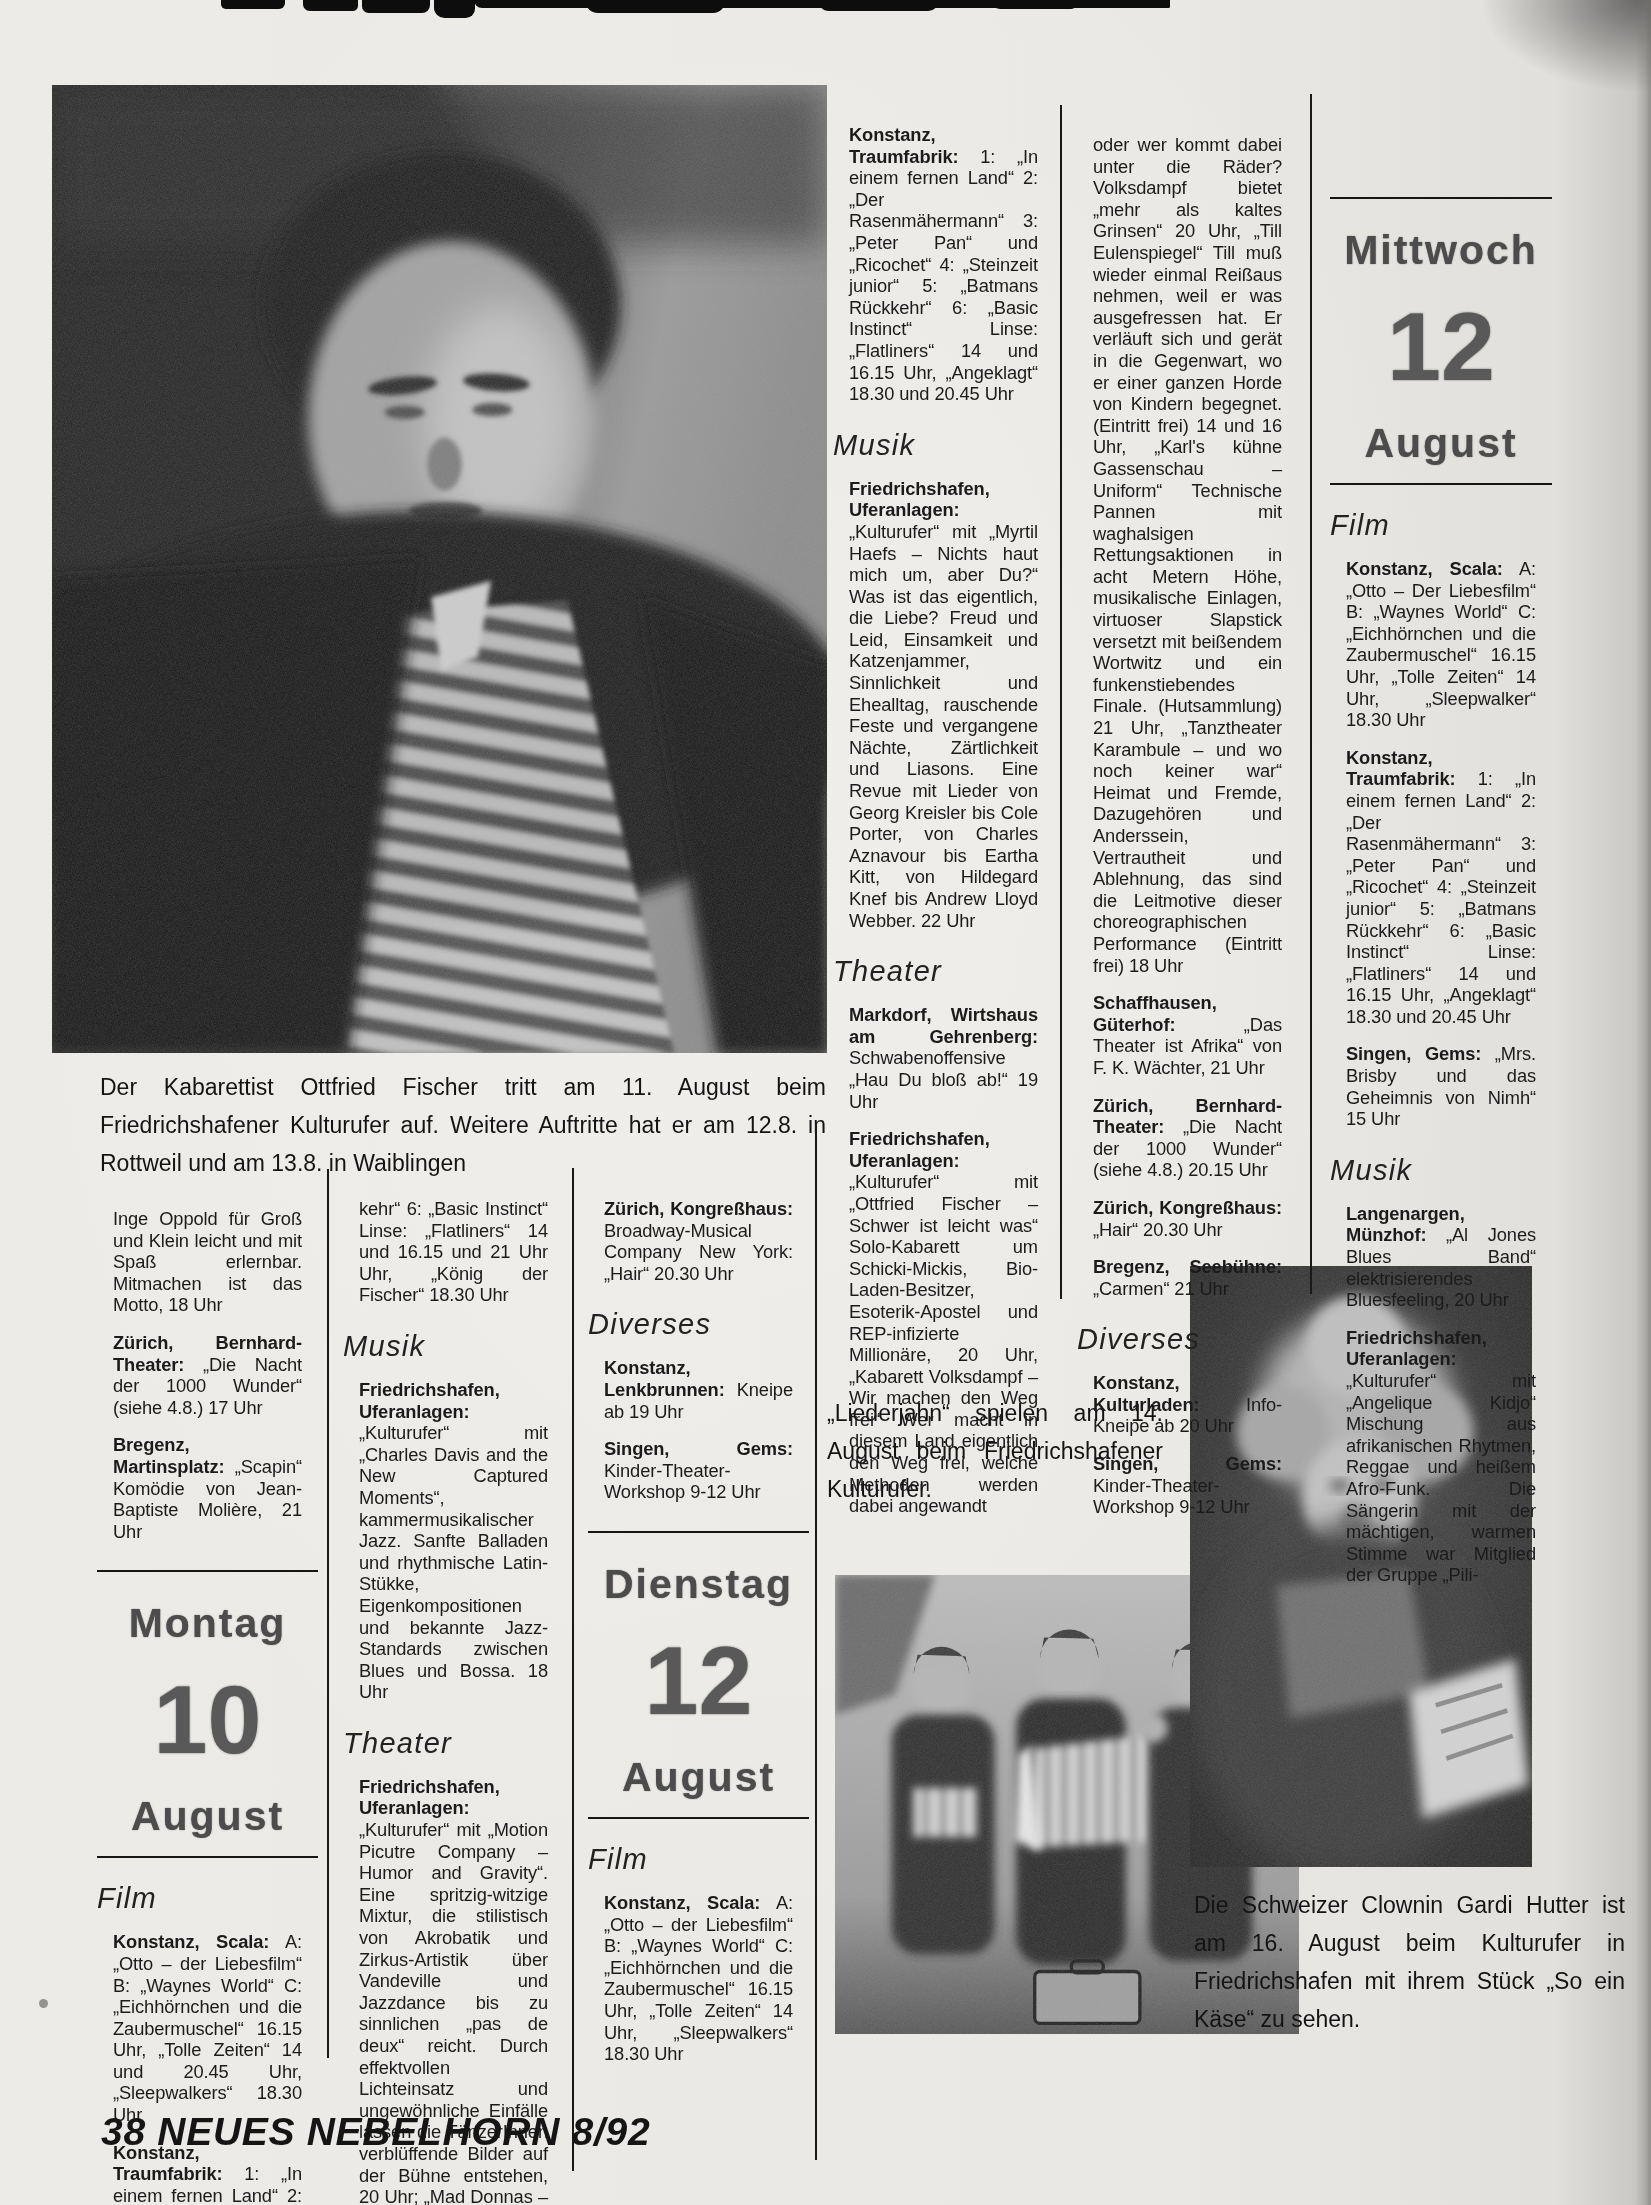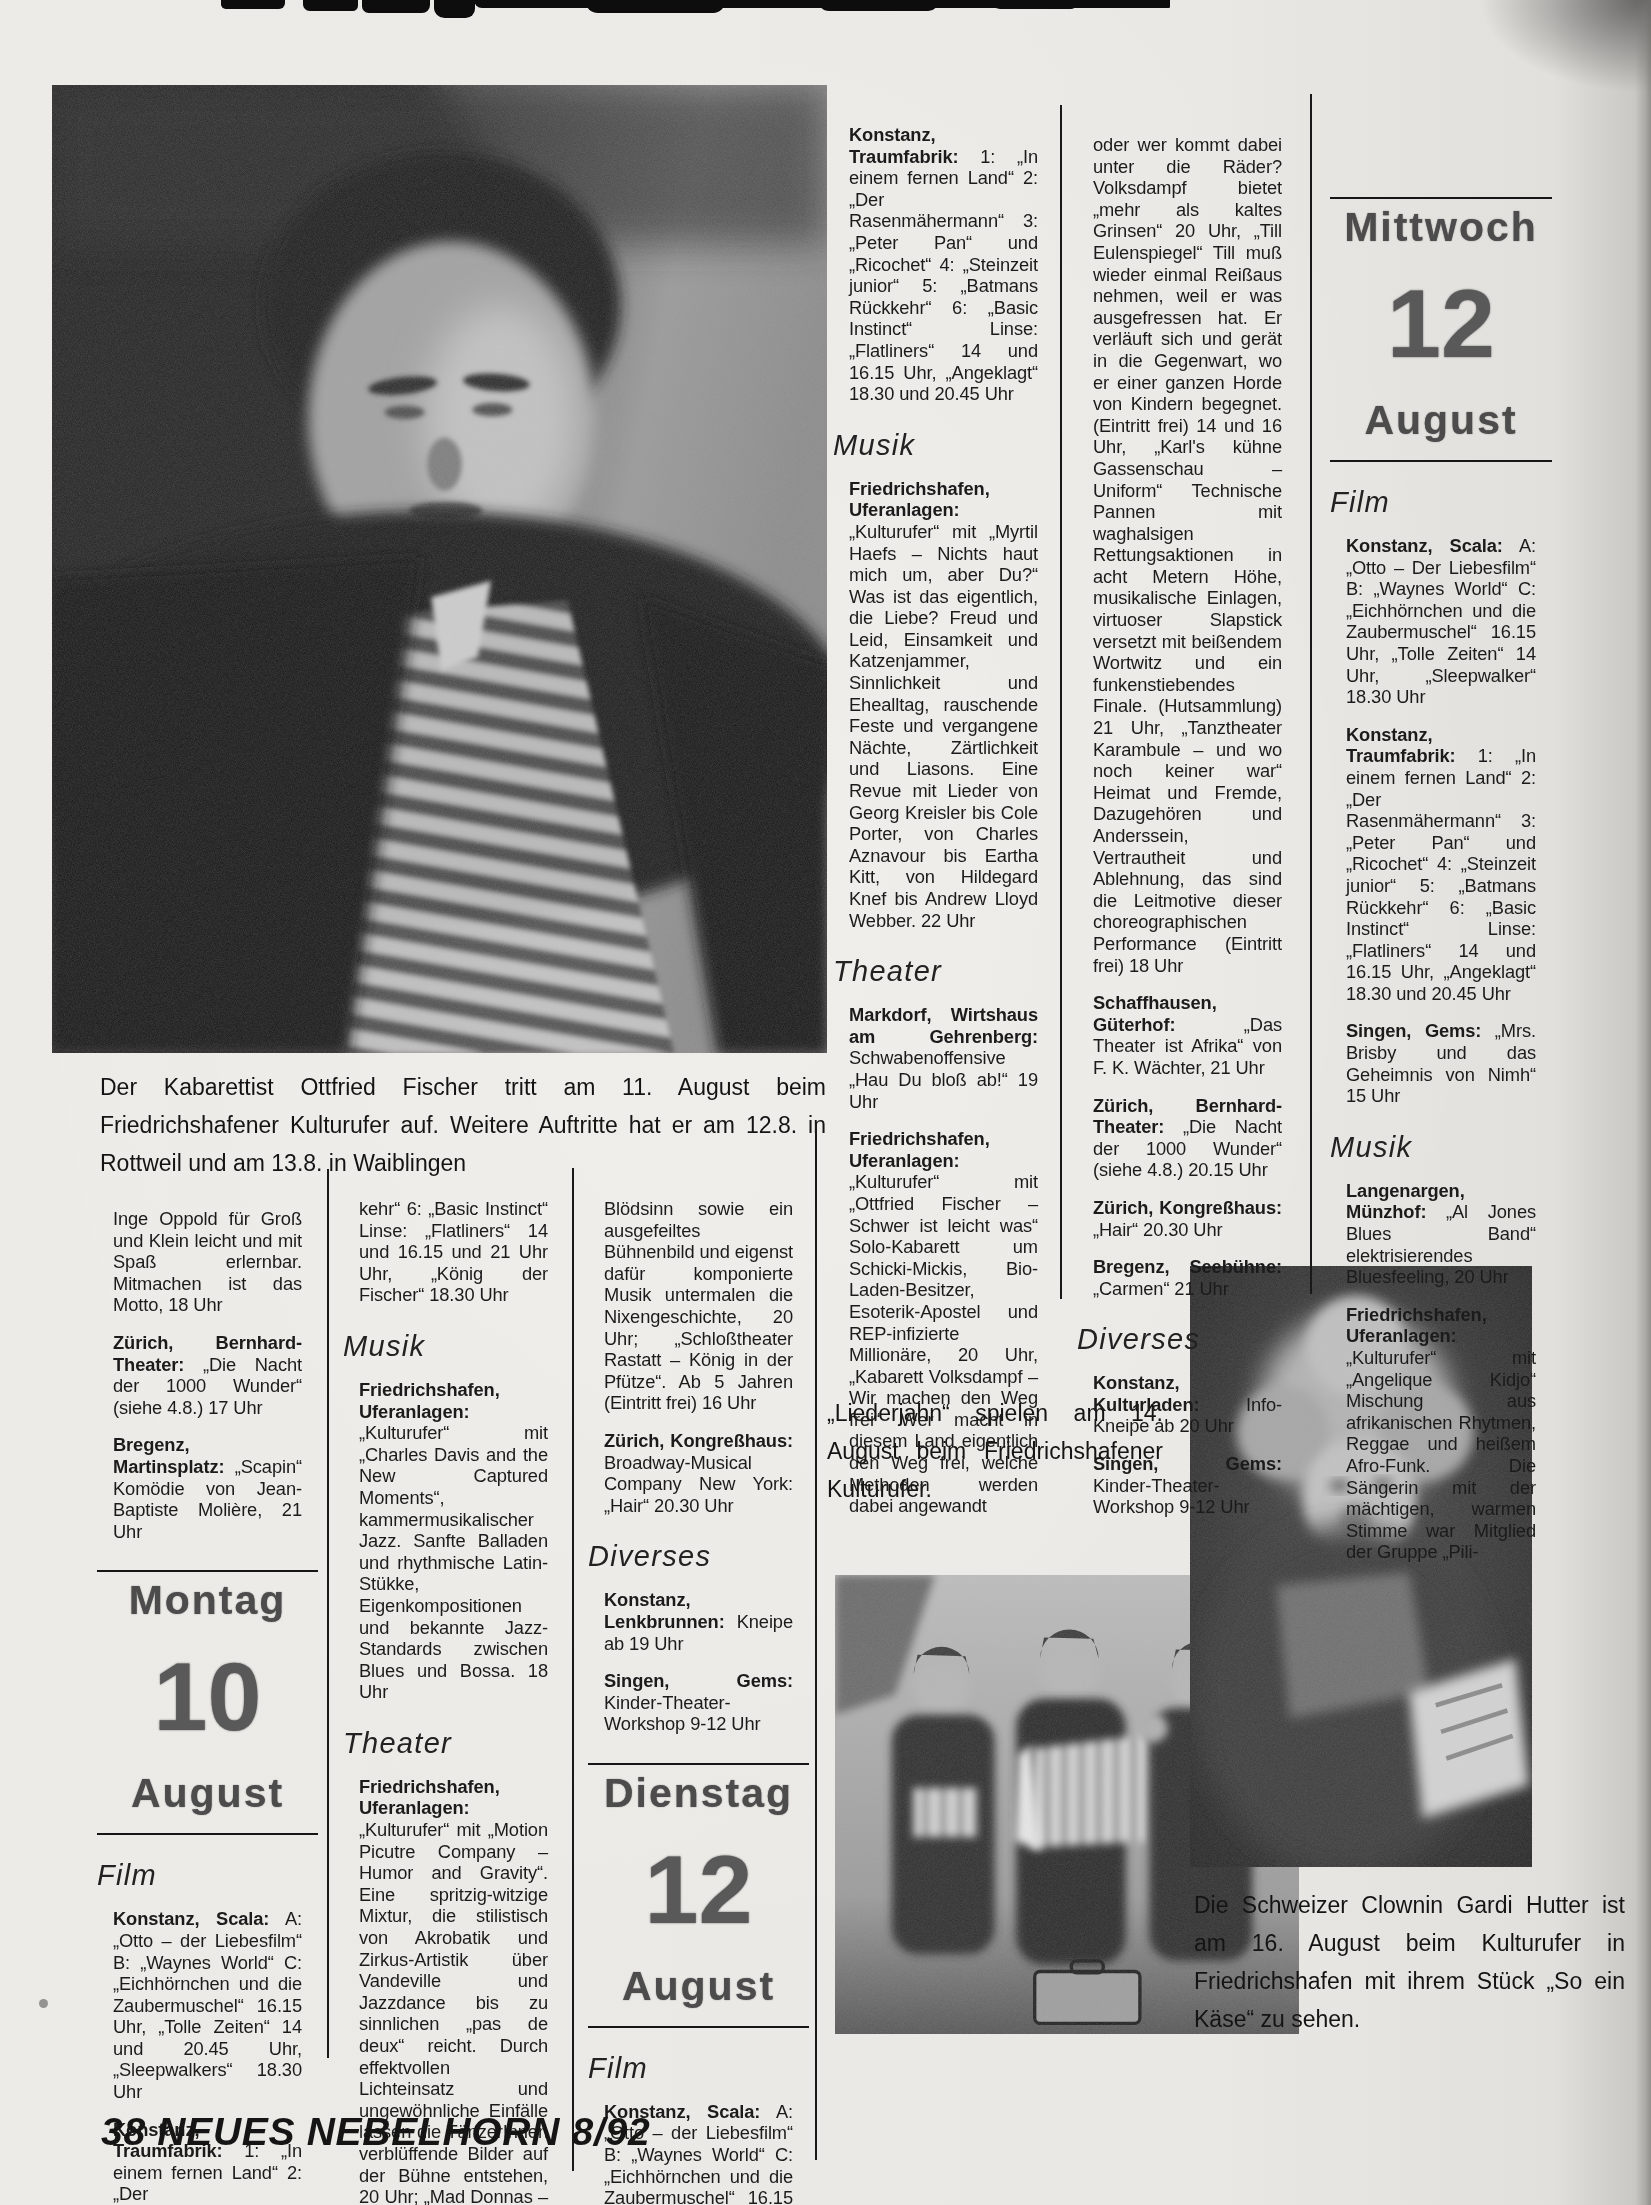--- a/index.html
+++ b/index.html
@@ -19,21 +19,21 @@
   .edge-right { position:absolute; right:0; top:0; width:17.3px; height:100%;
     background:linear-gradient(90deg, rgba(120,118,114,0), rgba(120,118,114,.55)); }
   .speck { position:absolute; border-radius:50%; background:#3c3c3c; }
   
   .column { position:absolute; width:221px; text-align:justify; }
   .entry { margin:16px; font-size:18.3px; line-height:21.6px; letter-spacing:-0.1px; color:#1b1b1b; }
   .entry strong { font-weight:700; }
   .section-heading { font-style:italic; font-weight:400; font-size:29px; letter-spacing:1.3px;
     margin:24px 0 6.7px 0; color:#222; }
   .day-header { border-top:2.7px solid #161616; border-bottom:2.7px solid #161616;
-    text-align:center; margin:28px 0 18.6px 0; padding:5px 0 16px 0; color:#4c4c4c; }
+    text-align:center; margin:28px 0 18.6px 0; padding:28px 0 16px 0; color:#4c4c4c; }
   .day-name,.day-month { font-size:41px; font-weight:700; letter-spacing:2px;
     text-shadow:0 0 1.3px rgba(25,25,25,.55); }
   .day-number { font-size:97px; font-weight:700; line-height:1; margin:24px 0 25px 0;
     color:#595959; text-shadow:0 0 2px rgba(30,30,30,.65); }
   .vdiv { position:absolute; width:2px; background:#191919; }
   
   .photo { position:absolute; overflow:hidden; background:#777; }
   .photo svg { display:block; width:100%; height:100%; }
   .caption { position:absolute; font-size:23px; line-height:38px; text-align:justify; color:#141414; }
   .footer { position:absolute; left:101px; top:2110px; font-size:39px; font-weight:700;
@@ -226,21 +226,20 @@
       <p class="entry"><strong>Konstanz, Traumfabrik:</strong><span> 1: „In einem fernen Land“ 2: „Der Rasenmähermann“ 3: „Peter Pan“ und „Ricochet“ 4: „Steinzeit junior“ 5: „Batmans Rück-</span></p>
     </div>
   <div class="column" style="left:343px;top:1182px;">
       <p class="entry"><span>kehr“ 6: „Basic Instinct“ Linse: „Flatliners“ 14 und 16.15 und 21 Uhr Uhr, „König der Fischer“ 18.30 Uhr</span></p>
       <div class="section-heading">Musik</div>
       <p class="entry"><strong>Friedrichshafen, Uferanlagen:</strong><span> „Kulturufer“ mit „Charles Davis and the New Captured Moments“, kammermusikalischer Jazz. Sanfte Balladen und rhythmische Latin-Stükke, Eigenkompositionen und bekannte Jazz-Standards zwischen Blues und Bossa. 18 Uhr</span></p>
       <div class="section-heading">Theater</div>
       <p class="entry"><strong>Friedrichshafen, Uferanlagen:</strong><span> „Kulturufer“ mit „Motion Picutre Company – Humor and Gravity“. Eine spritzig-witzige Mixtur, die stilistisch von Akrobatik und Zirkus-Artistik über Vandeville und Jazzdance bis zu sinnlichen „pas de deux“ reicht. Durch effektvollen Lichteinsatz und ungewöhnliche Einfälle lassen die TänzerInnen verblüffende Bilder auf der Bühne entstehen, 20 Uhr; „Mad Donnas – Die Supernixen“; Ein dramatisch-lustiges Theaterstück. Tanz, Gesang und Freude am herrlichen</span></p>
     </div>
   <div class="column" style="left:588px;top:1182px;">
-      <p class="entry"><span>Blödsinn sowie ein ausgefeiltes Bühnenbild und eigenst dafür komponierte Musik untermalen die Nixengeschichte, 20 Uhr; „Schloßtheater Rastatt – König in der Pfütze“. Ab 5 Jahren (Eintritt frei) 16 Uhr</span></p>
       <p class="entry"><strong>Zürich, Kongreßhaus:</strong><span> Broadway-Musical Company New York: „Hair“ 20.30 Uhr</span></p>
       <div class="section-heading">Diverses</div>
       <p class="entry"><strong>Konstanz, Lenkbrunnen:</strong><span> Kneipe ab 19 Uhr</span></p>
       <p class="entry"><strong>Singen, Gems:</strong><span> Kinder-Theater-Workshop 9-12 Uhr</span></p>
       <div class="day-header">
         <div class="day-name">Dienstag</div>
         <div class="day-number">12</div>
         <div class="day-month">August</div>
       </div>
       <div class="section-heading">Film</div>

